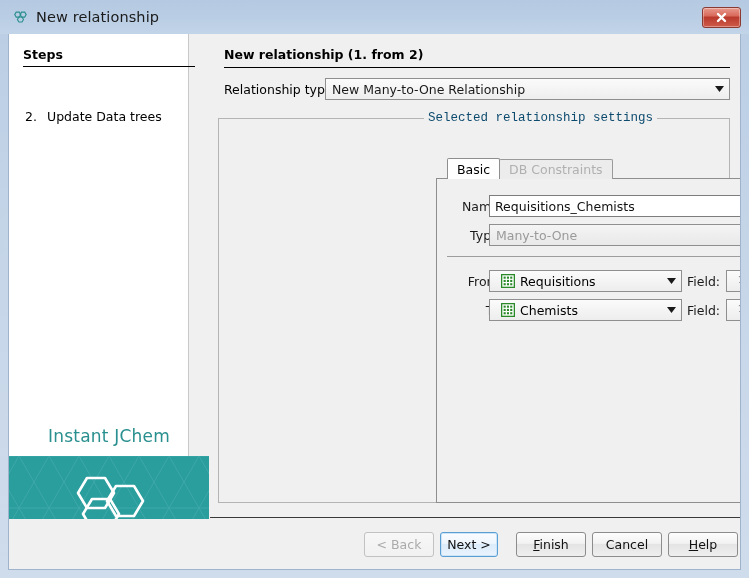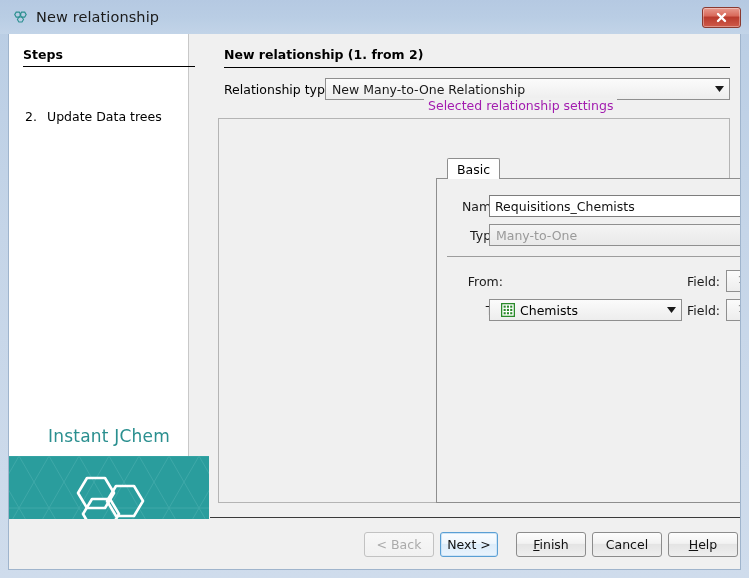--- a/index.html
+++ b/index.html
@@ -180,26 +180,27 @@
   #groupbox {
     position: absolute;
     left: 8px; top: 84px;
     width: 512px; height: 385px;
     border: 1px solid #b4b4b4;
     border-top: 1px solid #b4b4b4;
     background: transparent;
   }
   #groupbox-title {
     position: absolute;
-    left: 214px; top: 64px;
+    left: 214px; top: 77px;
     background: #f0f0f0;
     padding: 0 4px;
     font-size: 12.5px;
-    color: #a21caf;
+    color: #0c4a6e;
     white-space: nowrap;
+    font-family: Liberation Mono, monospace;
   }
 
   
   #tabstrip {
     position: absolute;
     left: 226px; top: 124px;
     width: 496px; height: 21px;
     display: flex;
     align-items: flex-end;
     z-index: 3;
@@ -410,40 +411,67 @@
         </span>
       </div>
 
       <div id="groupbox"></div>
       <div id="groupbox-title">Selected relationship settings</div>
 
       <div id="tabstrip">
         <div class="tab active">
           <span>Basic</span>
         </div>
+        <div class="tab disabled">
+          <span>DB Constraints</span>
+        </div>
       </div>
 
       <div id="tabpanel">
 
         <div class="form-label" style="left:10px; top:20px; width:56px;">Name:</div>
         <div class="text-input" style="left:52px; top:16px; width:424px;" placeholder="">Requisitions_Chemists</div>
 
         <div class="form-label" style="left:10px; top:49px; width:56px;">Type:</div>
         <div class="combo disabled" style="left:52px; top:45px; width:292px;">
           <span class="combo-text">Many-to-One</span>
           <span class="combo-arrow">
             <svg width="9" height="6" viewBox="0 0 9 6">
                 <path d="M0 0 L9 0 L4.5 6 Z" fill="#9a9a9a"></path>
               </svg>
           </span>
         </div>
 
         <div id="form-separator"></div>
 
         <div class="form-label" style="left:10px; top:95px; width:56px;">From:</div>
+        <div class="combo" style="left:52px; top:91px; width:193px;">
+          <span class="combo-text">
+            <svg class="table-icon" viewBox="0 0 14 14">
+              <rect x="0.5" y="0.5" width="13" height="13" fill="#ffffff" stroke="#2a8a2a" stroke-width="1.6"></rect>
+              <g fill="#2a8a2a">
+                <rect x="2.6" y="2.6" width="2.1" height="2.1"></rect>
+                  <rect x="5.9" y="2.6" width="2.1" height="2.1"></rect>
+                  <rect x="9.2" y="2.6" width="2.1" height="2.1"></rect>
+                <rect x="2.6" y="5.9" width="2.1" height="2.1"></rect>
+                  <rect x="5.9" y="5.9" width="2.1" height="2.1"></rect>
+                  <rect x="9.2" y="5.9" width="2.1" height="2.1"></rect>
+                <rect x="2.6" y="9.2" width="2.1" height="2.1"></rect>
+                  <rect x="5.9" y="9.2" width="2.1" height="2.1"></rect>
+                  <rect x="9.2" y="9.2" width="2.1" height="2.1"></rect>
+              </g>
+            </svg>
+            <span class="lbl">Requisitions</span>
+          </span>
+          <span class="combo-arrow">
+            <svg width="9" height="6" viewBox="0 0 9 6">
+                <path d="M0 0 L9 0 L4.5 6 Z" fill="#1a1a1a"></path>
+              </svg>
+          </span>
+        </div>
         <div class="form-label" style="left:250px; top:95px; width:40px; text-align:left;">Field:</div>
         <div class="combo" style="left:289px; top:91px; width:197px;">
           <span class="combo-text">
             <svg class="num-icon" width="20" height="14" viewBox="0 0 20 14">
               <text x="0" y="8.5" font-family="DejaVu Sans, sans-serif" font-size="8" fill="#8a8a8a">123</text>
               <circle cx="15.5" cy="9.5" r="3.6" fill="#f0a52e" stroke="#c47d10" stroke-width="0.8"></circle>
               <rect x="14.8" y="7.6" width="1.4" height="3.6" fill="#6b4505"></rect>
             </svg>
 
           </span>

